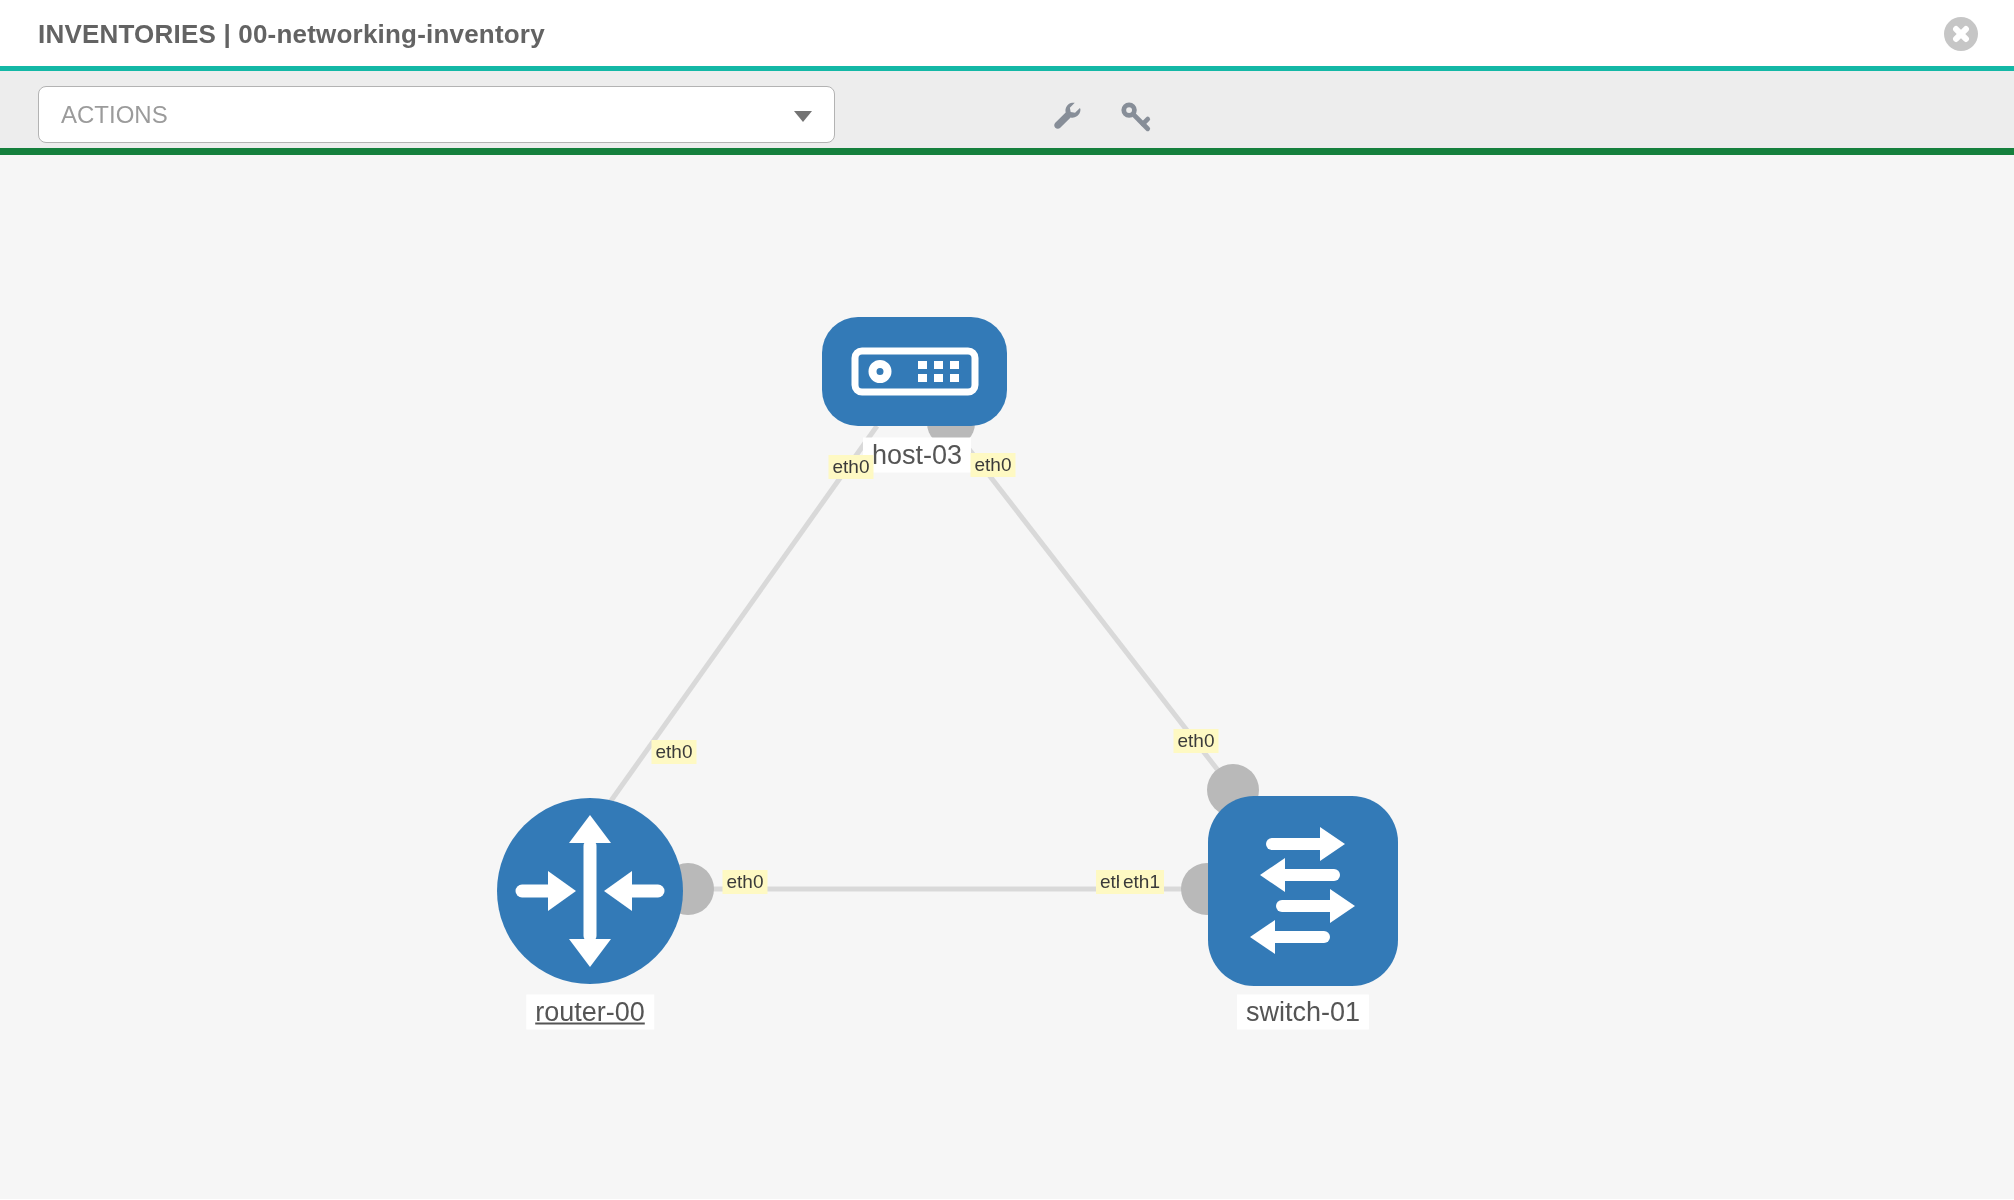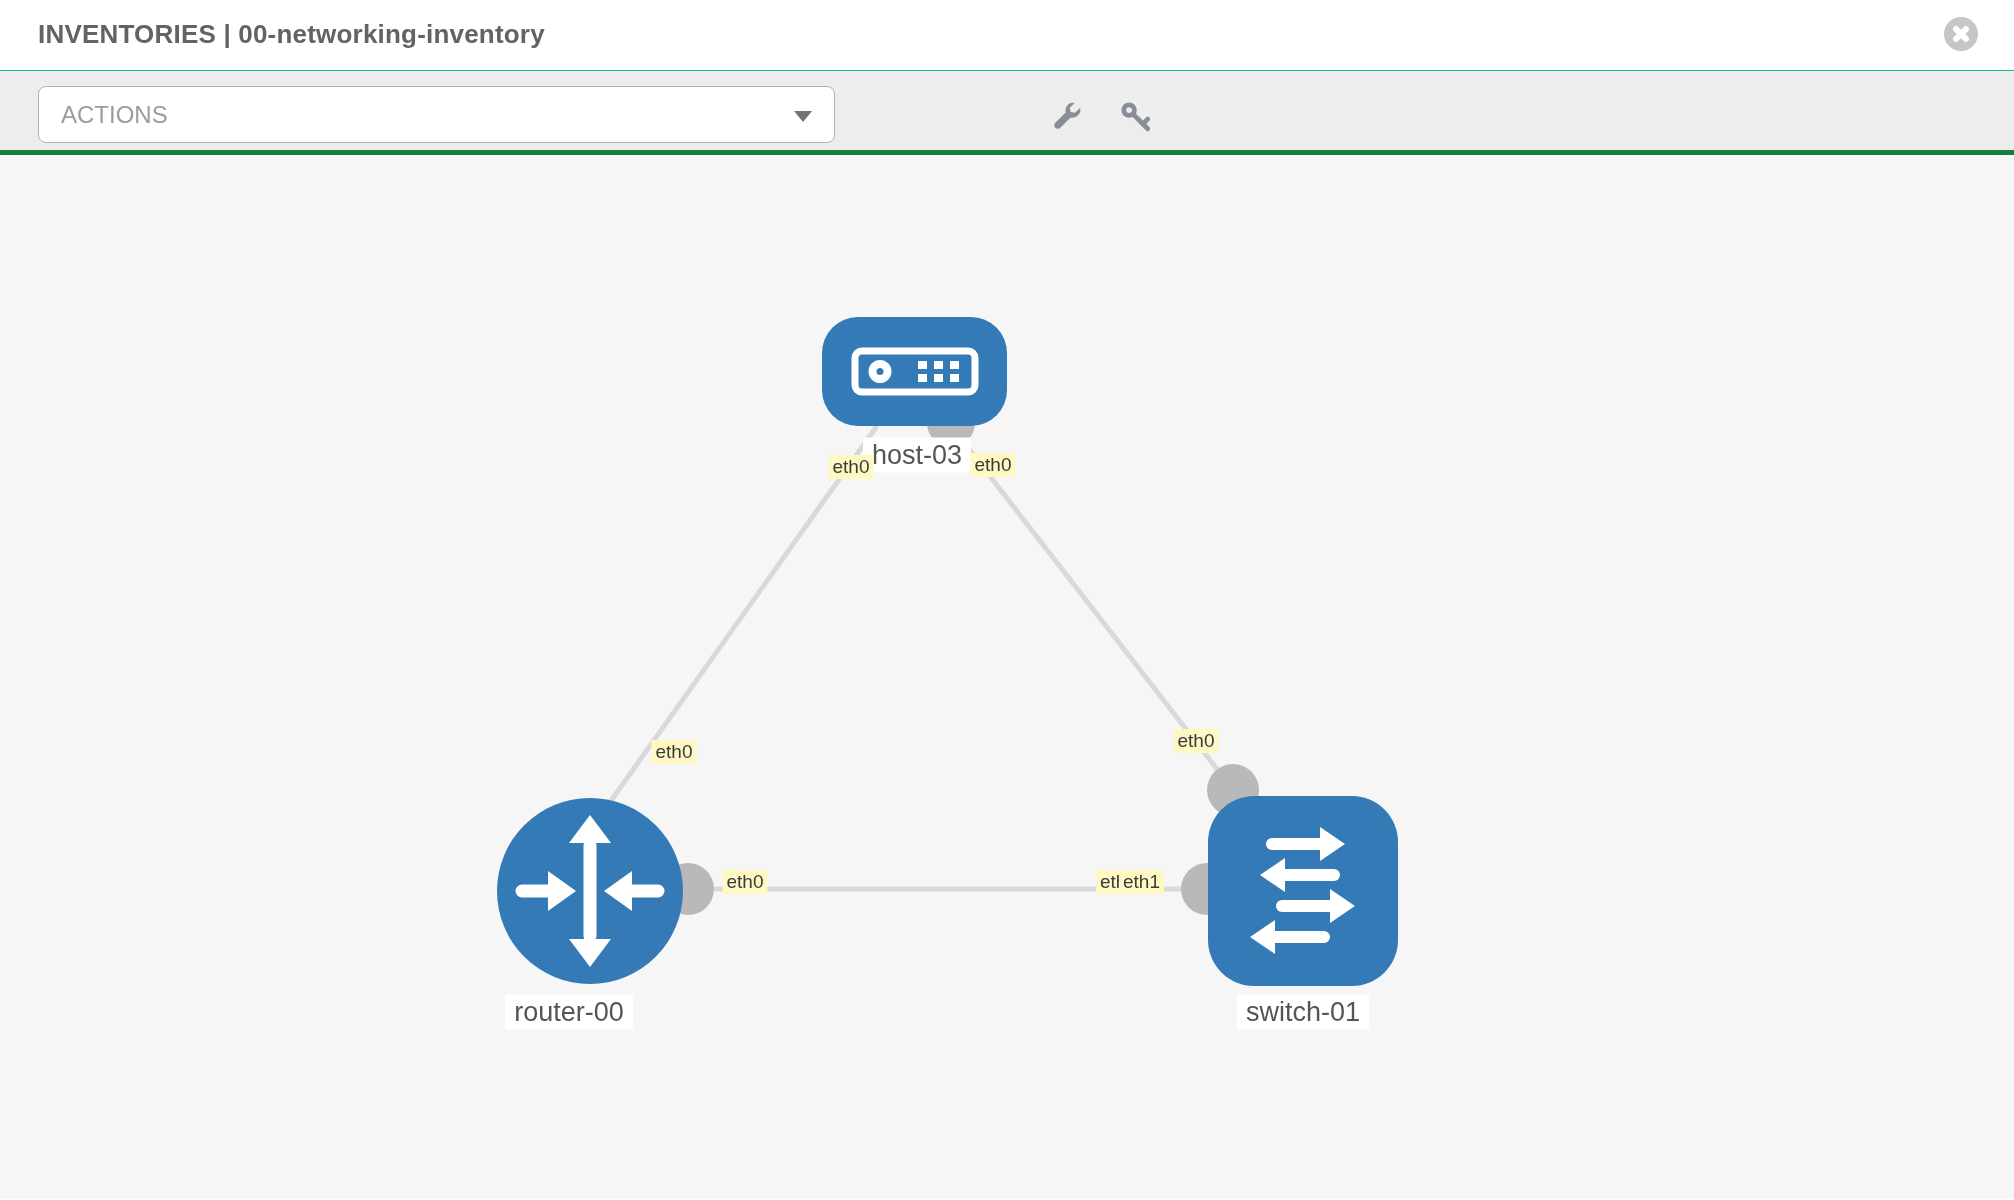--- a/index.html
+++ b/index.html
@@ -6,41 +6,41 @@
   html,body { width:2014px; height:1200px; }
   body {
     font-family: "Liberation Sans", sans-serif;
     background:#ffffff;
     overflow:hidden;
     position:relative;
   }
   
   .header {
     position:relative; height:71px; background:#ffffff;
-    border-bottom:1px solid #14b8a6;
+    border-bottom:5px solid #14b8a6;
   }
   .page-title {
     position:absolute; left:38px; top:19px;
     font-size:26px; font-weight:bold; color:#636363; letter-spacing:.2px;
   }
   .close-btn {
     position:absolute; right:36px; top:17px; width:34px; height:34px;
     border-radius:50%; background:#c6c6c6; cursor:pointer;
   }
   .close-btn .xbar {
     position:absolute; left:7px; top:14px; width:20px; height:6px;
     background:#ffffff; border-radius:3px;
   }
   .close-btn .xbar.a { transform:rotate(45deg); }
   .close-btn .xbar.b { transform:rotate(-45deg); }
 
   
   .toolbar {
     position:relative; height:84px; background:#ededed;
-    border-bottom:5px solid #15803d;
+    border-bottom:7px solid #15803d;
   }
   .select-box {
     position:absolute; top:15px; height:57px; background:#ffffff;
     border:1px solid #b3b3b3; border-radius:8px;
     display:flex; align-items:center; padding:0 22px;
     color:#9b9b9b; font-size:24px; cursor:pointer;
   }
   .select-box .caret {
     position:absolute; right:22px; top:24px;
     width:0; height:0;
@@ -166,21 +166,21 @@
         <polygon points="52,79 77,62 77,96" stroke="none"></polygon>
         <line x1="74" y1="110" x2="122" y2="110"></line>
         <polygon points="147,110 122,93 122,127" stroke="none"></polygon>
         <line x1="116" y1="141" x2="67" y2="141"></line>
         <polygon points="42,141 67,124 67,158" stroke="none"></polygon>
       </g>
     </svg>
   </div>
 
   <span class="node-label" style="left:917px; top:300px;">host-03</span>
-  <span class="node-label" style="left:569px; top:857px;">router-00</span>
+  <span class="node-label" style="left:590px; top:857px;text-decoration:underline;">router-00</span>
   <span class="node-label" style="left:1303px; top:857px;">switch-01</span>
 
   <span class="port-label" style="left:851px;  top:312px;">eth0</span>
   <span class="port-label" style="left:993px;  top:310px;">eth0</span>
   <span class="port-label" style="left:674px;  top:597px;">eth0</span>
   <span class="port-label" style="left:1196px; top:586px;">eth0</span>
   <span class="port-label" style="left:745px;  top:727px;">eth0</span>
   <span class="port-label anchored-left" style="left:1096px; top:727px;">eth0</span>
   <span class="port-label anchored-left" style="left:1119px; top:727px;">eth1</span>
 

